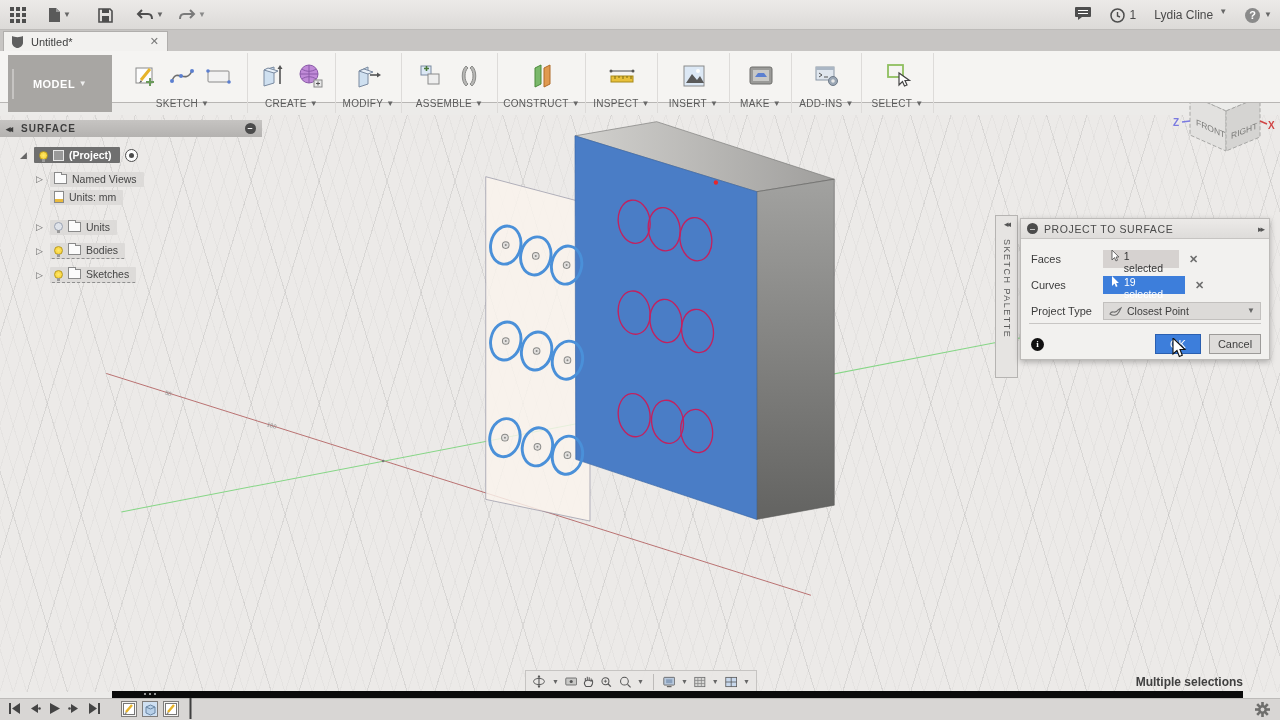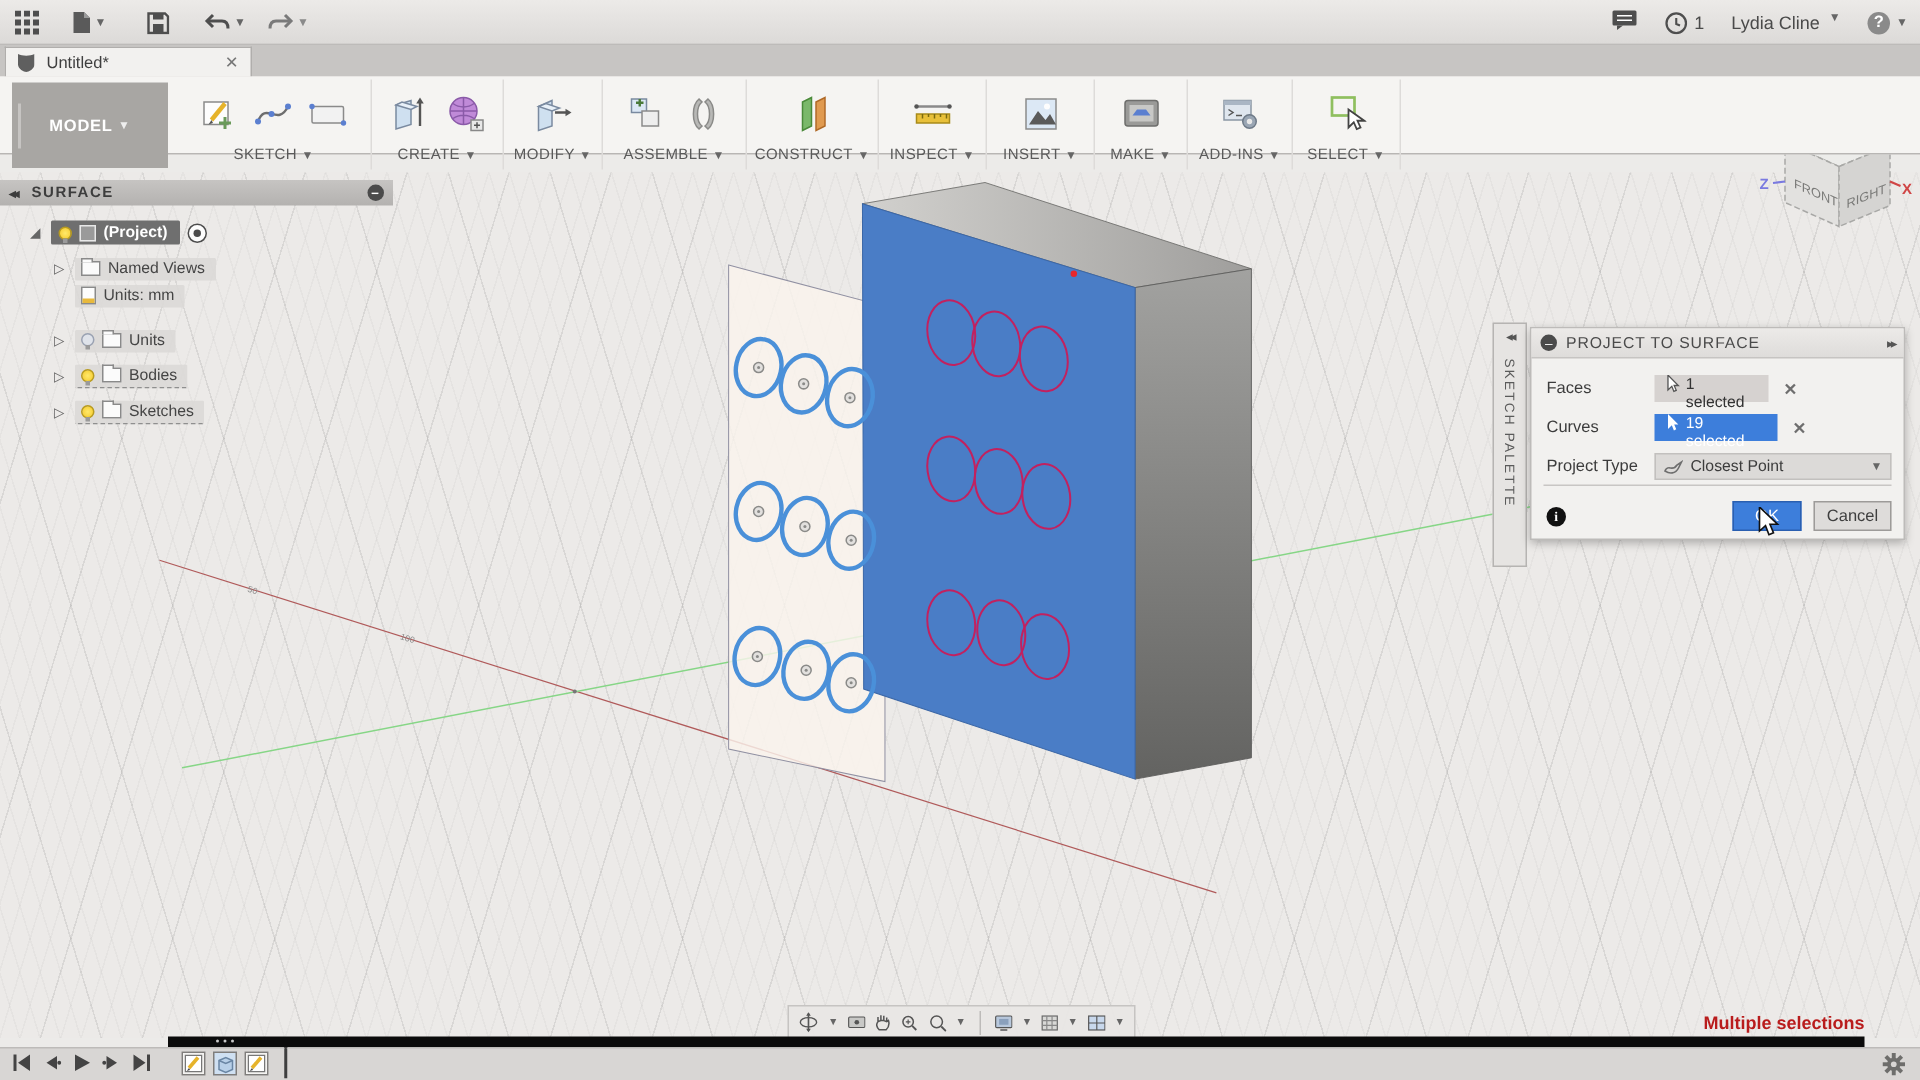--- a/index.html
+++ b/index.html
@@ -96,21 +96,21 @@
   
   #viewcube { left:1172px; top:55px; width:106px; height:106px; z-index:20; }
 
   
   #navbar { left:525px; top:670px; width:232px; height:23px; background:rgba(233,231,229,.95);
     border:1px solid #c6c4c2; display:flex; align-items:center; padding:0 6px; gap:6px; z-index:20; }
   #navbar .sep { width:1px; height:16px; background:#bdbbb9; margin:0 3px; }
   #navbar .caret { font-size:7px; }
 
   
-  #status-text { right:37px; top:675px; font-size:12px; font-weight:bold; color:#b91c1c; z-index:20; }
+  #status-text { right:37px; top:675px; font-size:12px; font-weight:bold; color:#404040; z-index:20; }
   #blackbar { left:112px; top:691px; width:1131px; height:7px; background:#0b0b0b; z-index:30; }
   #blackbar .dots { position:absolute; left:32px; top:2px; display:flex; gap:3px; }
   #blackbar .dots i { width:2px; height:2px; border-radius:50%; background:#c8c8c8; }
   #timeline { left:0; top:698px; width:1280px; height:22px; background:#d8d6d4; border-top:1px solid #bdbbb9; z-index:20; }
   .tl-ctrl { position:absolute; top:3px; display:flex; gap:7px; left:8px; }
   .tl-items { position:absolute; left:121px; top:2px; display:flex; gap:5px; }
   .tl-item { width:16px; height:16px; background:#f4f3f1; border:1px solid #7f7d7b; display:flex; align-items:center; justify-content:center; }
   .tl-item.cube { background:#cfe0f2; }
   #playhead { position:absolute; left:186px; top:-6px; width:9px; height:26px; z-index:31; }
   #tl-gear { position:absolute; right:10px; top:3px; }

